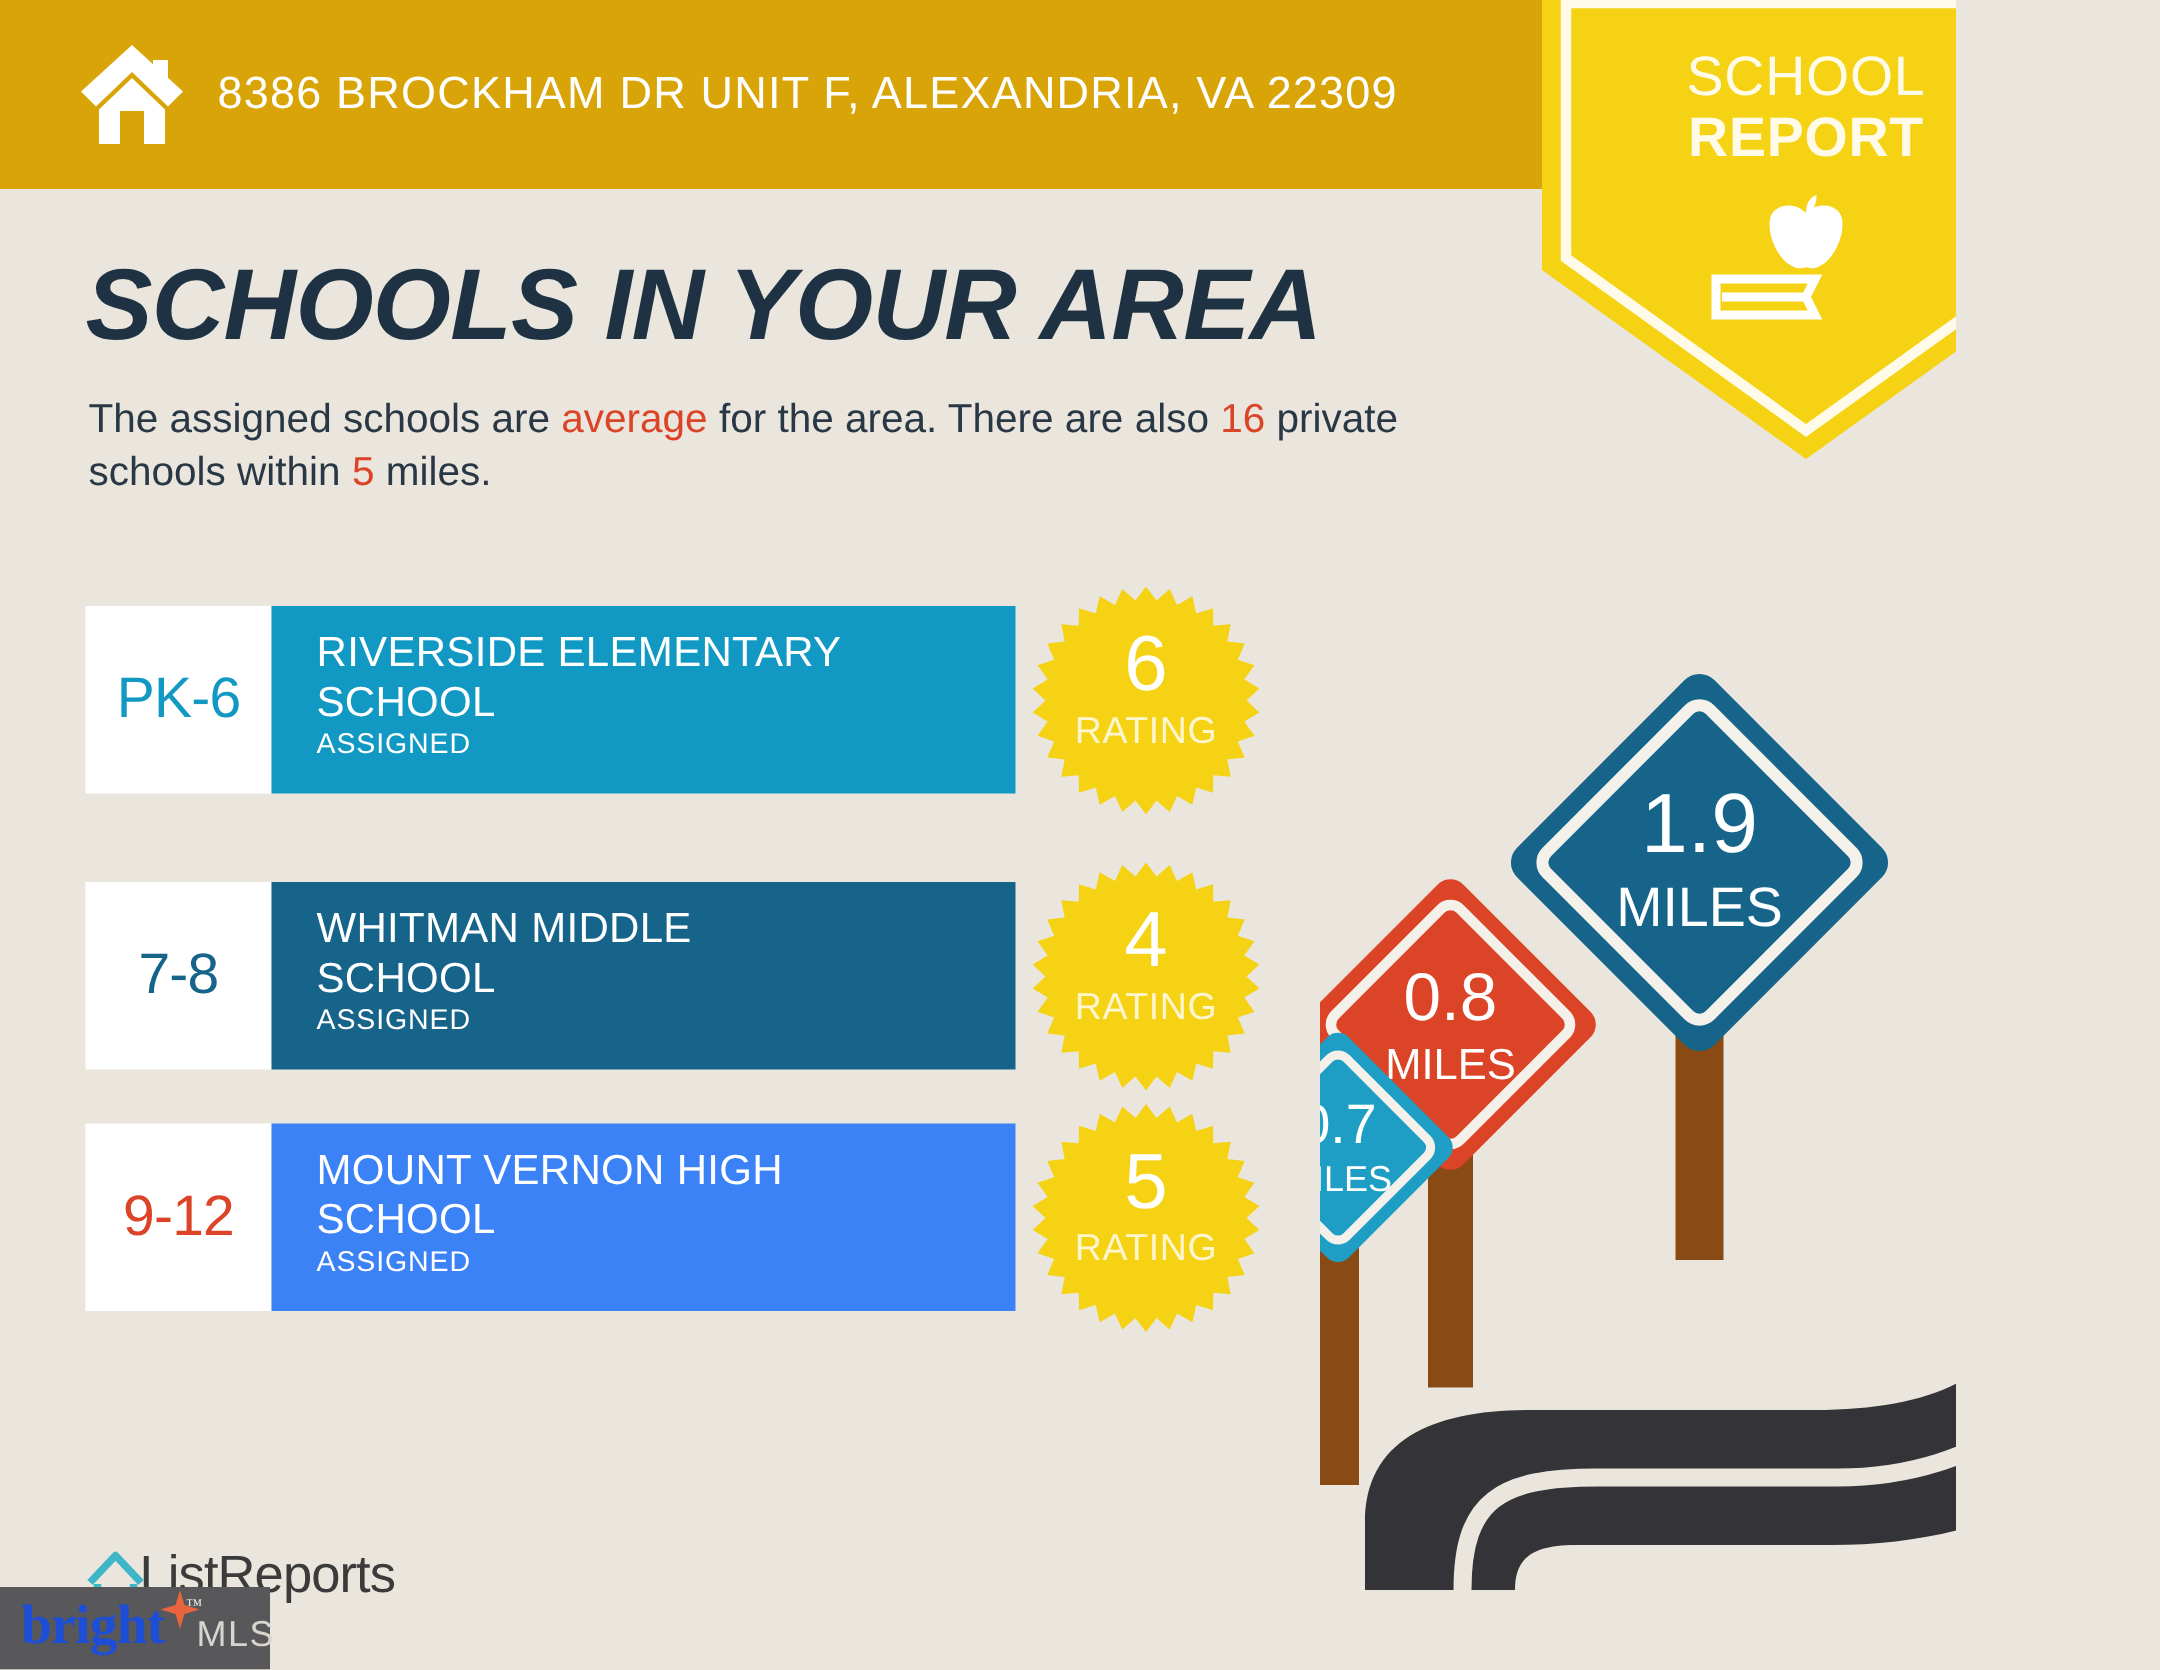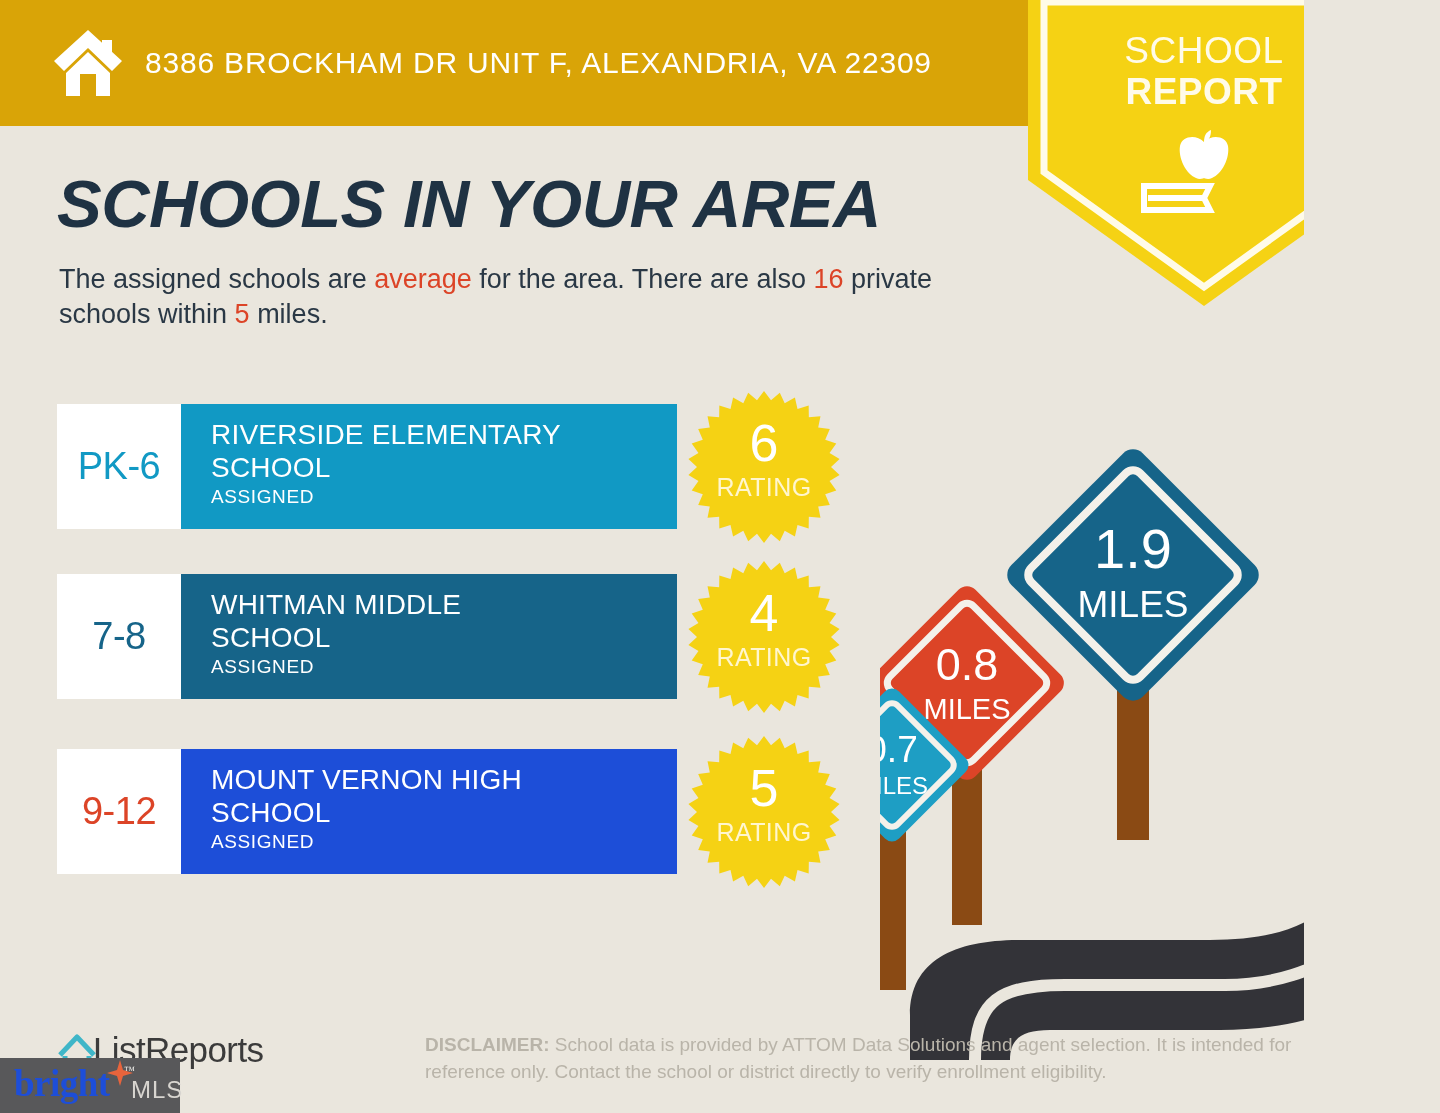--- a/index.html
+++ b/index.html
@@ -86,21 +86,21 @@
   #subtitle b { color: #dc4427; font-weight: 400; }
 
   
   .school-row {
     position: absolute;
     left: 57px;
     width: 620px;
     height: 125px;
   }
   .school-row.r0 { top: 404px; }
-  .school-row.r1 { top: 574px; }
+  .school-row.r1 { top: 588px; }
   .school-row.r2 { top: 749px; padding-left: 20px; }
 
   .grade-box {
     position: absolute;
     left: 0; top: 0;
     width: 124px; height: 125px;
     background: #ffffff;
     display: flex;
     align-items: center;
     justify-content: center;
@@ -313,21 +313,21 @@
       </svg>
       <div class="rating-number">4</div>
       <div class="rating-word">RATING</div>
     </div>
   </div>
 
   <div class="school-row r2">
     <div class="grade-box">
       <span class="grade-label" style="color: rgb(220, 68, 39);">9-12</span>
     </div>
-    <div class="info-box" style="background: #1d4ed8;">
+    <div class="info-box" style="background: #3b82f6;">
       <div class="school-name">MOUNT VERNON HIGH</div>
       <div class="school-name">SCHOOL</div>
       <div class="assigned-label">ASSIGNED</div>
     </div>
     <div class="rating-burst">
       <svg class="burst-svg" width="152" height="152" viewBox="0 0 152 152">
         <polygon class="burst-poly" points="76.00,0.00 83.00,9.37 91.80,1.66 96.70,12.28 106.91,6.57 109.50,17.98 120.67,14.51 120.83,26.21 132.48,25.15 130.20,36.62 141.82,38.00 137.21,48.75 148.28,52.51 141.54,62.07 151.58,68.06 143.00,76.00 151.58,83.94 141.54,89.93 148.28,99.49 137.21,103.25 141.82,114.00 130.20,115.38 132.48,126.85 120.83,125.79 120.67,137.49 109.50,134.02 106.91,145.43 96.70,139.72 91.80,150.34 83.00,142.63 76.00,152.00 69.00,142.63 60.20,150.34 55.30,139.72 45.09,145.43 42.50,134.02 31.33,137.49 31.17,125.79 19.52,126.85 21.80,115.38 10.18,114.00 14.79,103.25 3.72,99.49 10.46,89.93 0.42,83.94 9.00,76.00 0.42,68.06 10.46,62.07 3.72,52.51 14.79,48.75 10.18,38.00 21.80,36.62 19.52,25.15 31.17,26.21 31.33,14.51 42.50,17.98 45.09,6.57 55.30,12.28 60.20,1.66 69.00,9.37" fill="#f5d214"></polygon>
       </svg>
       <div class="rating-number">5</div>
       <div class="rating-word">RATING</div>
@@ -369,21 +369,20 @@
     <text class="sign-text-num" x="12" y="322" text-anchor="middle" font-size="37">0.7</text>
     <text class="sign-text-unit" x="12" y="354" text-anchor="middle" font-size="24">MILES</text>
   </svg>
 
   <svg id="listreports-logo" viewBox="0 0 250 46">
     <path d="M8 26 L25 8 L42 26" fill="none" stroke="#3fb6c8" stroke-width="5" stroke-linejoin="round"></path>
     <path d="M13 27 L13 40 L37 40 L37 27" fill="none" stroke="#3fb6c8" stroke-width="5" stroke-linejoin="round"></path>
   </svg>
   <div id="listreports-word">ListReports</div>
 
-  <div id="disclaimer"><b>DISCLAIMER:</b><span> School data is provided by ATTOM Data Solutions and agent selection. It is intended for reference only. Contact the school or district directly to verify enrollment eligibility.</span></div>
 
   <div id="bright-mls-watermark" style="background: rgb(88, 88, 90);"></div>
   <div id="bright-word">bright</div>
   <svg id="bright-spark" viewBox="0 0 26 26">
     <path d="M13 0 L16 10 L26 13 L16 16 L13 26 L10 16 L0 13 L10 10 Z" fill="#e8643c"></path>
   </svg>
   <div id="bright-tm">™</div>
   <div id="mls-word">MLS</div>
 
 </div>

